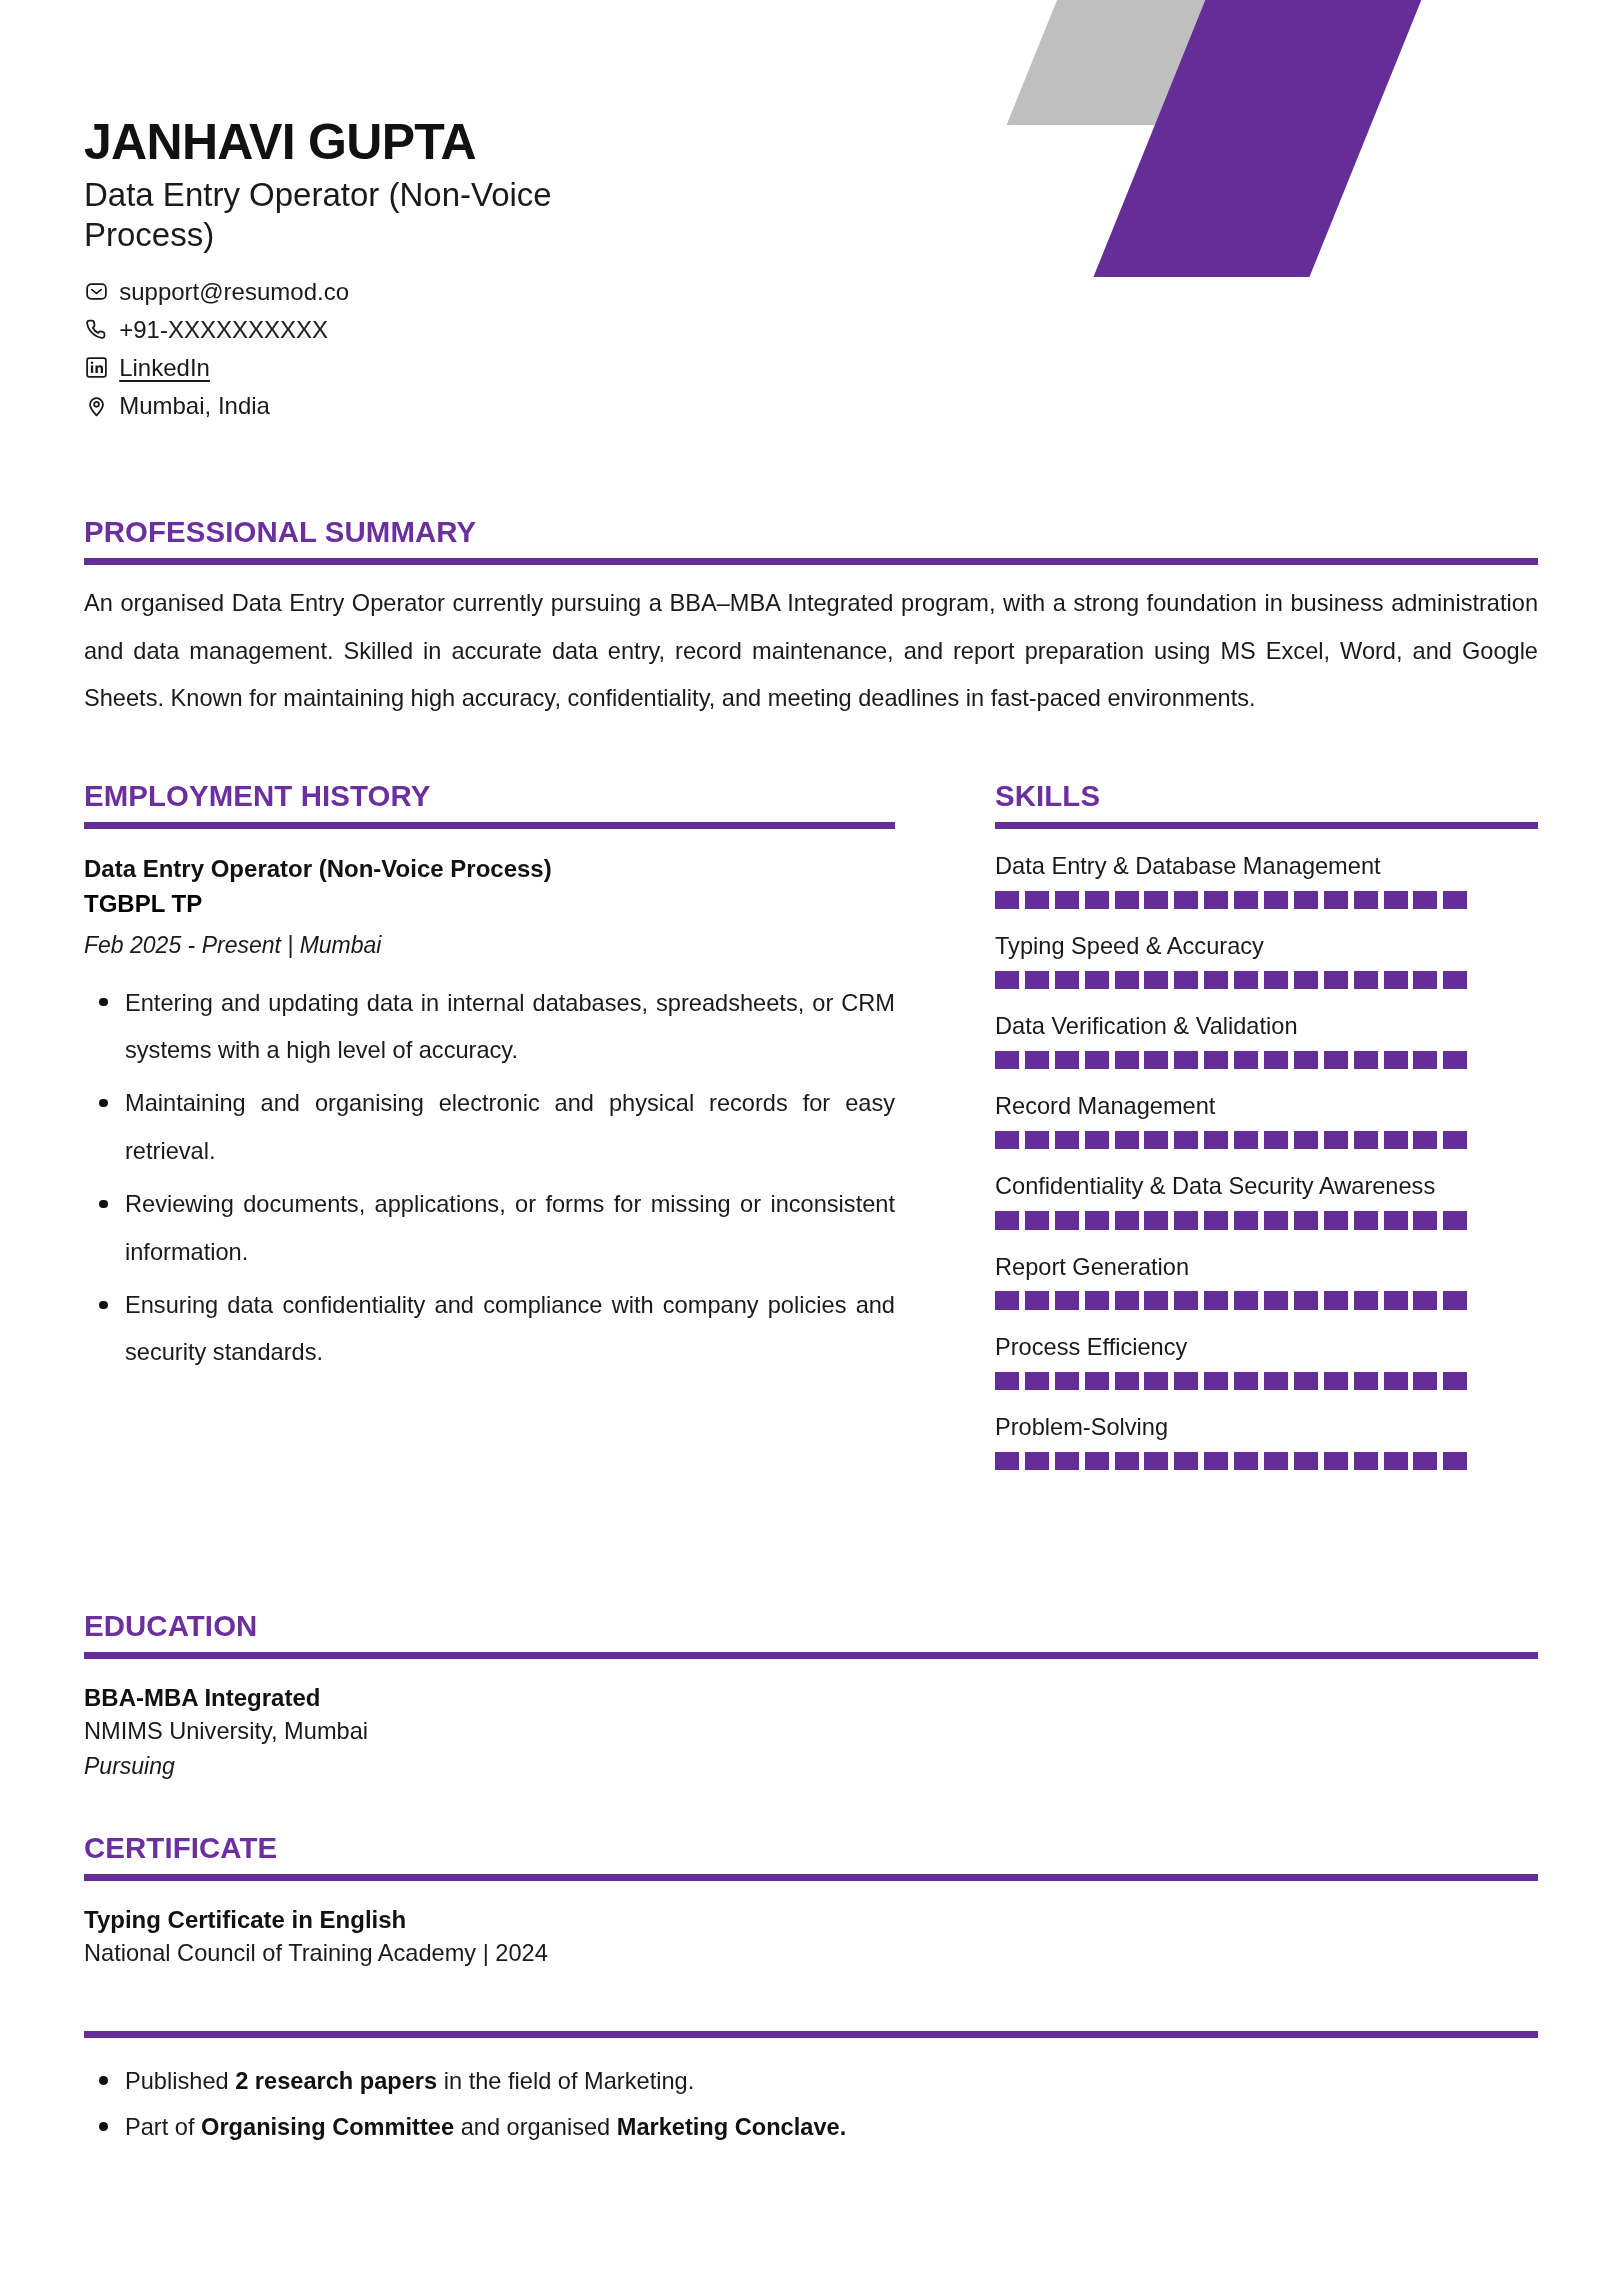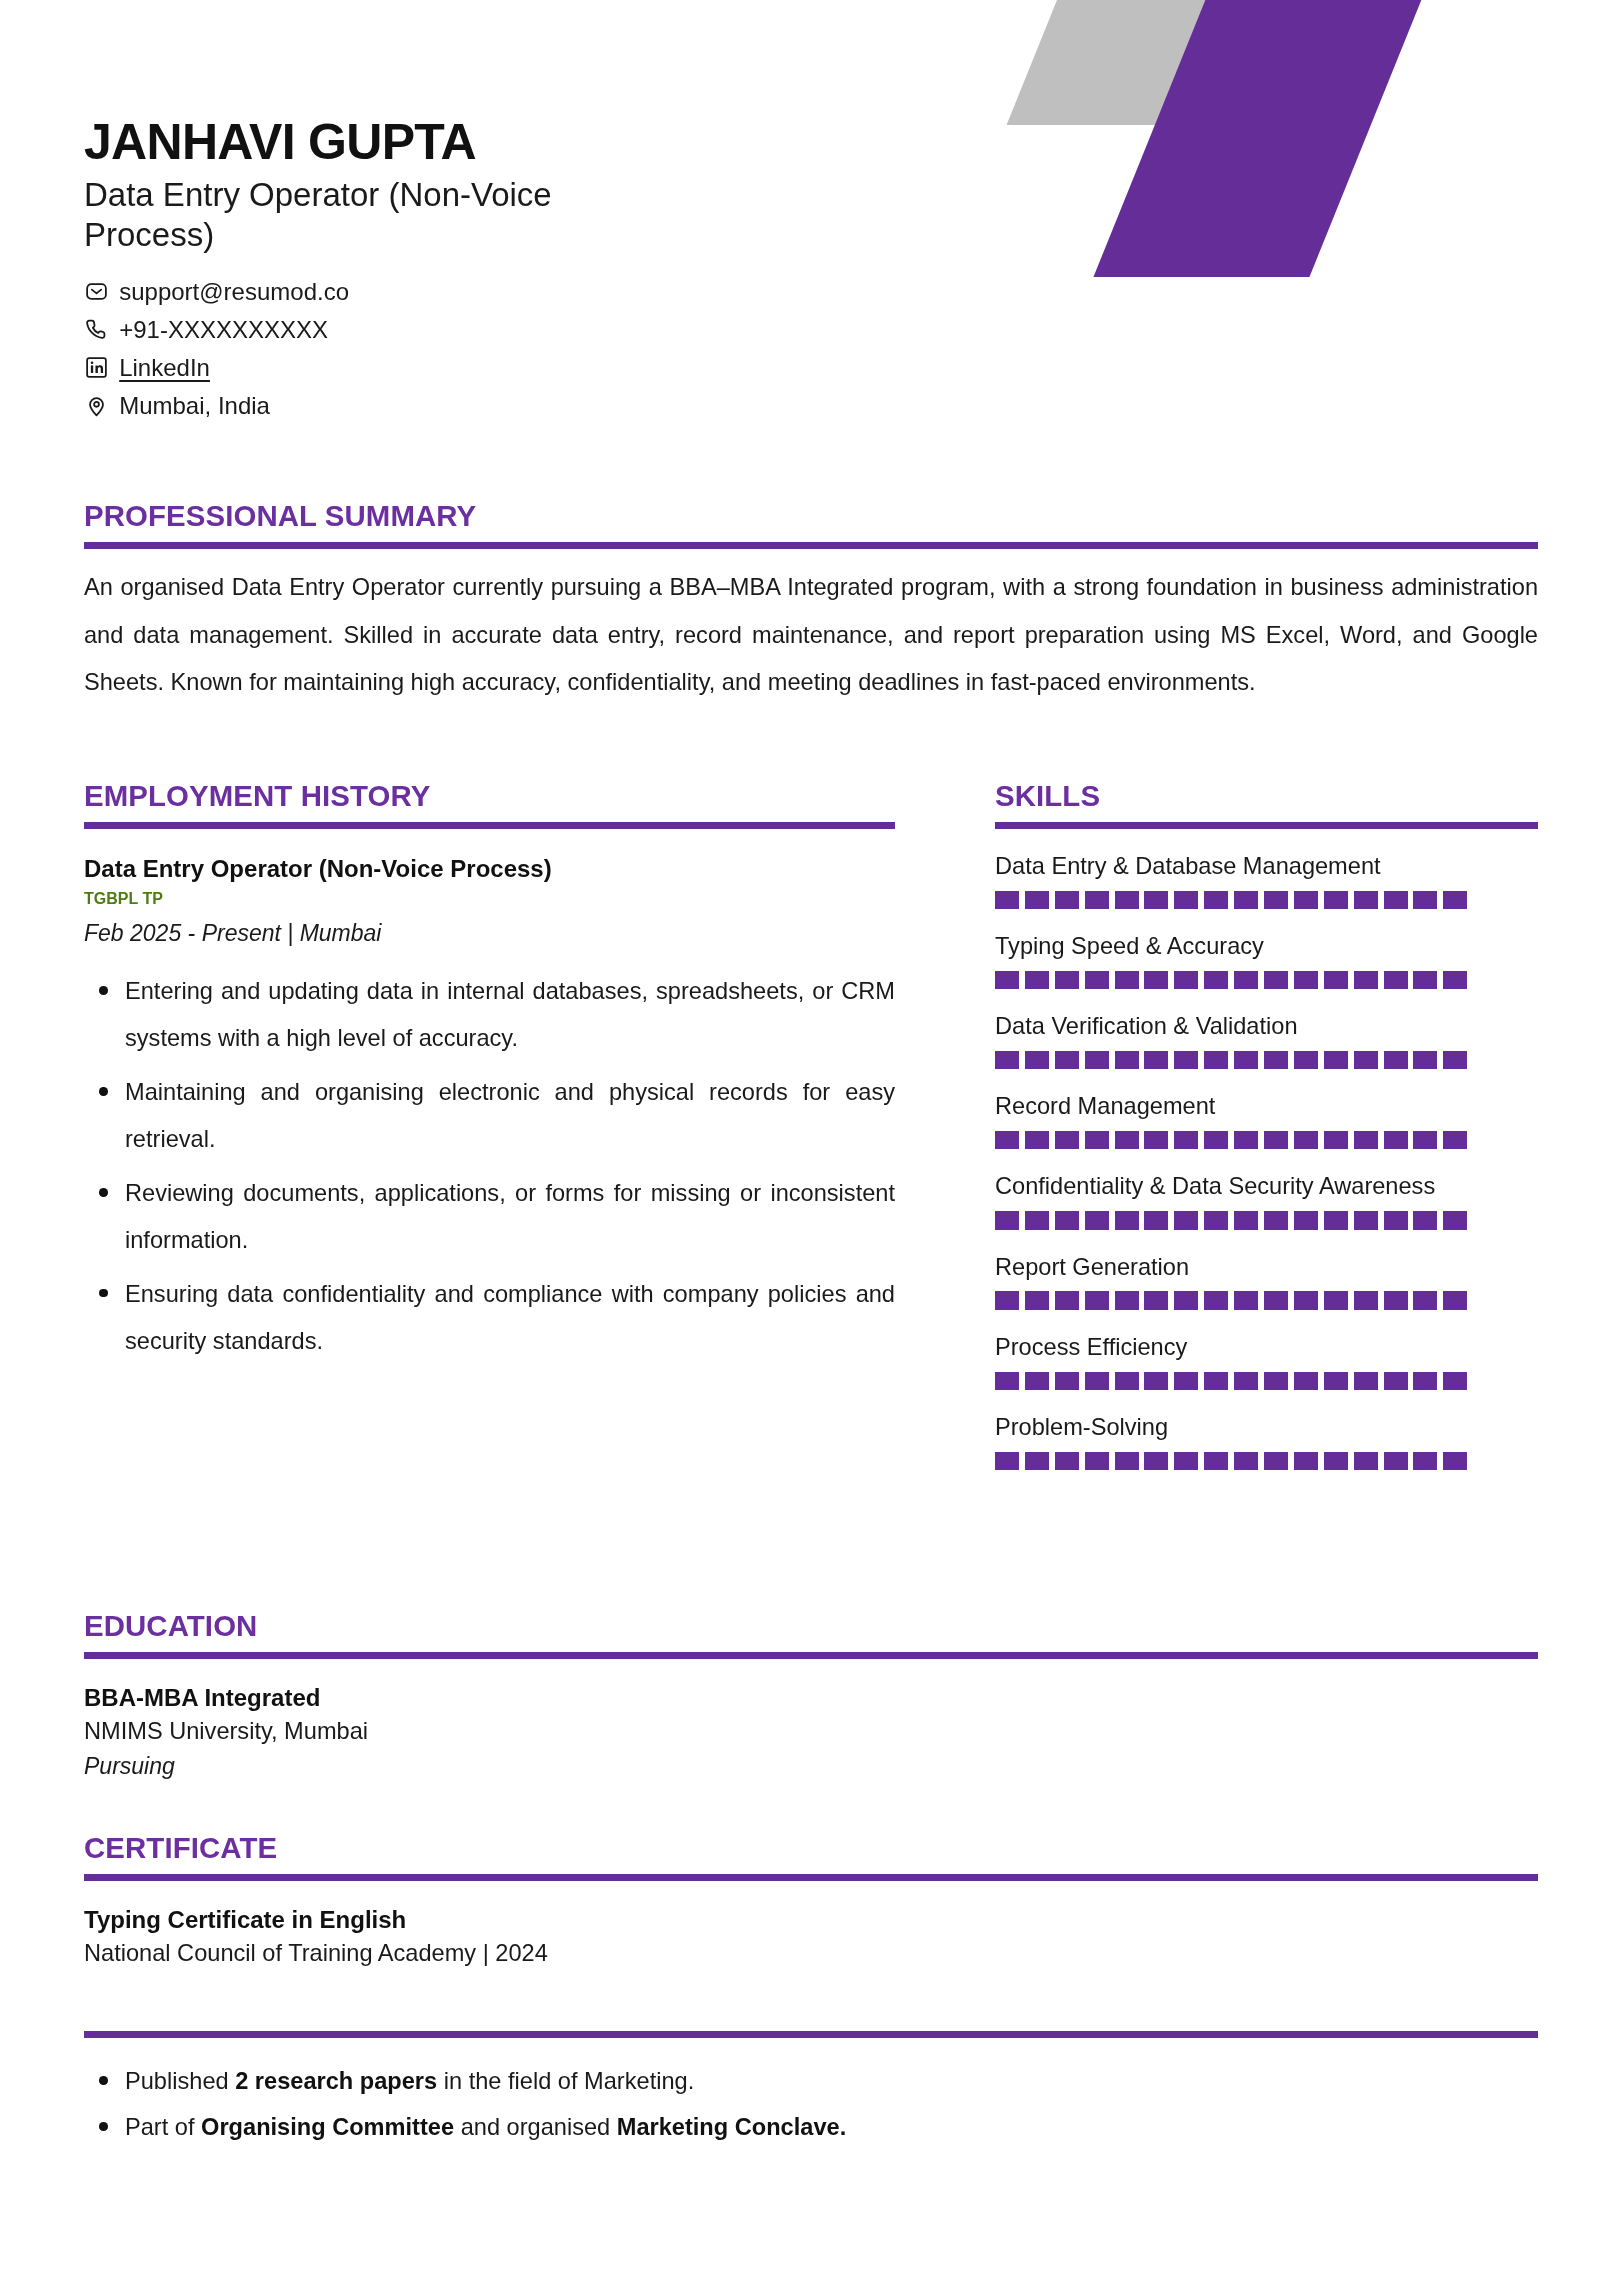--- a/index.html
+++ b/index.html
@@ -112,21 +112,21 @@
   .rule {
     height: 7.2px;
     background: #642D98;
     margin-top: 9.2px;
   }
 
   
   .summary {
     position: absolute;
     left: 84px;
-    top: 500px;
+    top: 516px;
     width: 1454px;
   }
   .summary-body {
     font-size: 23.6px;
     line-height: 2.0;
     text-align: justify;
     margin-top: 15.7px;
     color: #1a1a1a;
   }
 
@@ -143,24 +143,24 @@
   .col-right { width: 543px; }
 
   .job-role {
     font-size: 24px;
     font-weight: bold;
     margin-top: 23.6px;
     line-height: 1.45;
     color: #111;
   }
   .job-company {
-    font-size: 16px;
+    font-size: 24px;
     font-weight: bold;
     line-height: 1.45;
-    color: #4d7c0f;
+    color: #000000;
   }
   .job-meta {
     font-size: 23px;
     font-style: italic;
     line-height: 1.6;
     margin-top: 5.2px;
     color: #1a1a1a;
   }
 
   ul.bullets {

